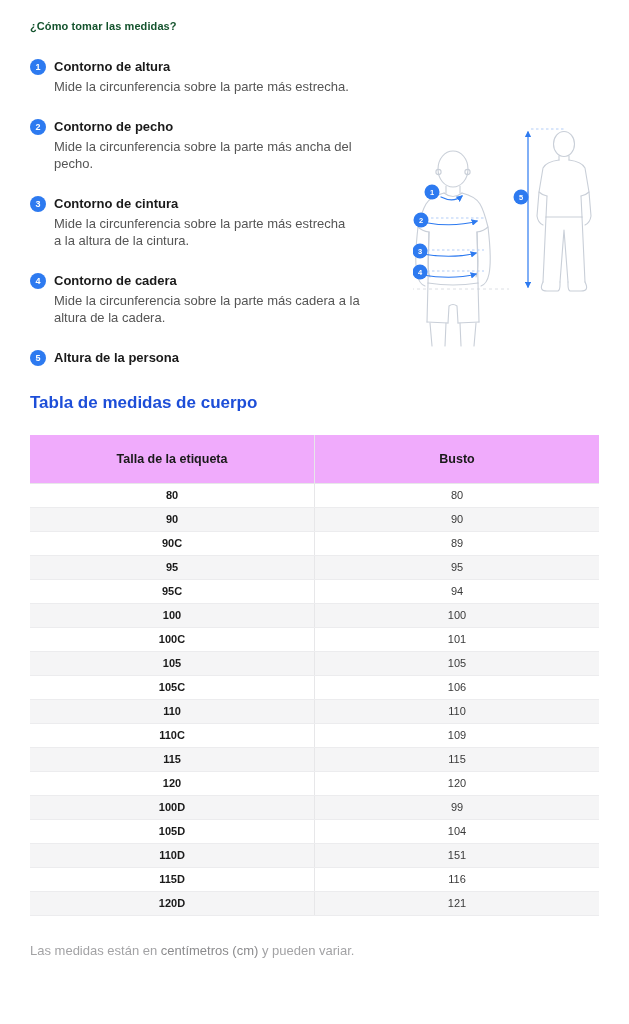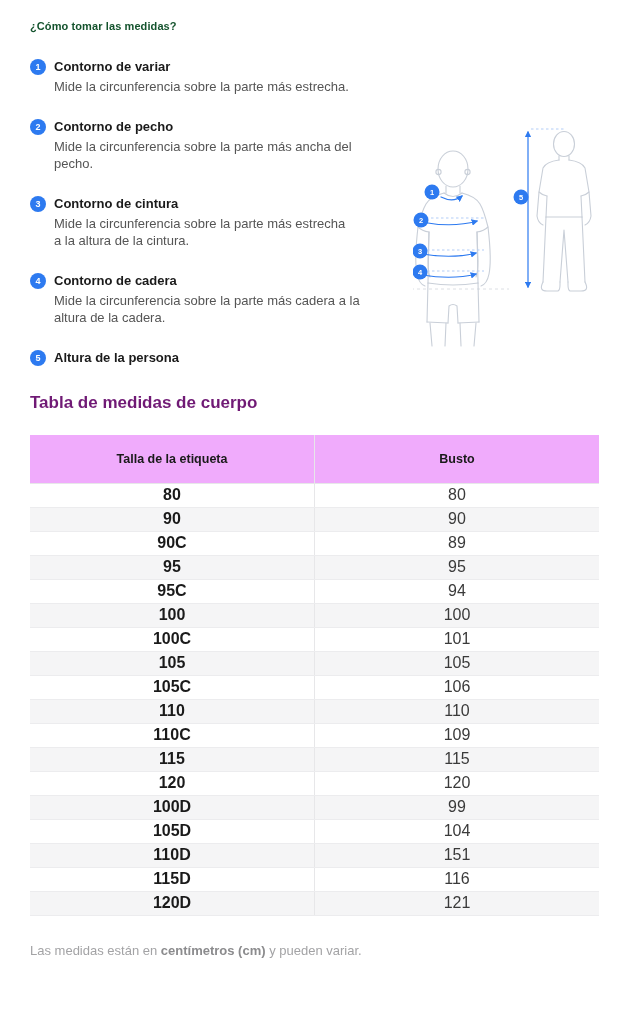--- a/index.html
+++ b/index.html
@@ -55,21 +55,21 @@
   .figure-svg {
     position: absolute;
     left: 413px;
     top: 116px;
     width: 214px;
     height: 235px;
   }
   .table-title {
     font-size: 17px;
     font-weight: 700;
-    color: #701a75;
+    color: #1d4ed8;
     margin-top: 14px;
   }
   table.size-table {
     width: 100%;
     border-collapse: collapse;
     margin-top: 22px;
     table-layout: fixed;
   }
   .size-table th {
     height: 48px;
@@ -79,53 +79,53 @@
     color: #1a1a1a;
     text-align: center;
     vertical-align: middle;
     border-bottom: 1px solid #e7e7e9;
   }
   .size-table th + th, .size-table td + td { border-left: 1px solid #e7e7e9; }
   .size-table td {
     height: 24px;
     text-align: center;
     vertical-align: middle;
-    font-size: 16px;
+    font-size: 11px;
     border-bottom: 1px solid #ececee;
     background: #ffffff;
   }
   .size-table tr.alt td { background: #f5f5f6; }
   .size-table td.size { font-weight: 700; color: #1a1a1a; }
   .size-table td.bust { font-weight: 400; color: #3a3a3a; }
   .footnote {
     margin-top: 26px;
     font-size: 13px;
     color: #a3a3a5;
     line-height: 17px;
   }
-  .footnote strong { color: #8b8b8d; font-weight: 700; }
+  .footnote strong { color: #8b8b8d; font-weight: 400; }
   .fig-outline { fill: none; stroke: #c9cfd8; stroke-width: 1.1; stroke-linecap: round; stroke-linejoin: round; }
   .fig-blue { fill: none; stroke: #2d7af0; stroke-width: 1.2; stroke-linecap: round; }
   .fig-dash-blue { fill: none; stroke: #b3cdf8; stroke-width: 1.1; stroke-dasharray: 2.5 2.5; }
   .fig-dash-gray { fill: none; stroke: #dcdfe4; stroke-width: 1; stroke-dasharray: 3 3; }
   .fig-circle { fill: #2d7af0; }
   .fig-num { fill: #ffffff; font-size: 7.5px; font-weight: 700; font-family: "Liberation Sans", sans-serif; text-anchor: middle; }
 </style>
 </head>
 <body>
 
 <div class="page">
 
   <h1 class="page-title">¿Cómo tomar las medidas?</h1>
 
   <div class="steps">
       <div class="step">
         <span class="badge">1</span>
         <span class="step-text">
-          <span class="step-label">Contorno de variar</span>
+          <span class="step-label">Contorno de altura</span>
           <span class="step-desc">Mide la circunferencia sobre la parte más estrecha.</span>
         </span>
       </div>
       <div class="step">
         <span class="badge">2</span>
         <span class="step-text">
           <span class="step-label">Contorno de pecho</span>
           <span class="step-desc">Mide la circunferencia sobre la parte más ancha del
 pecho.</span>
         </span>

